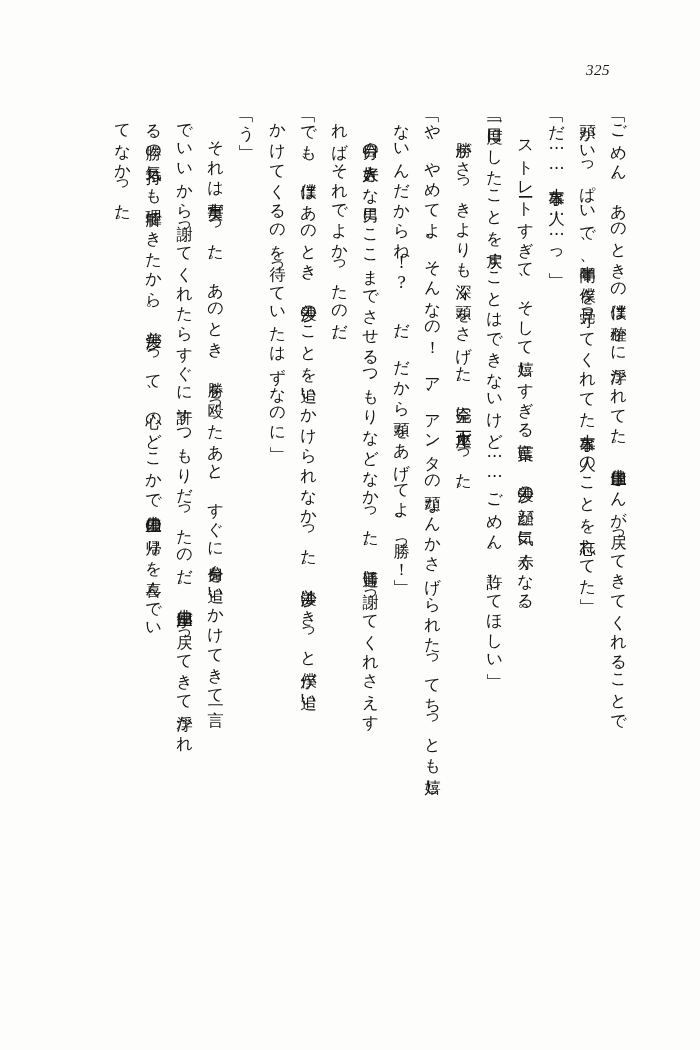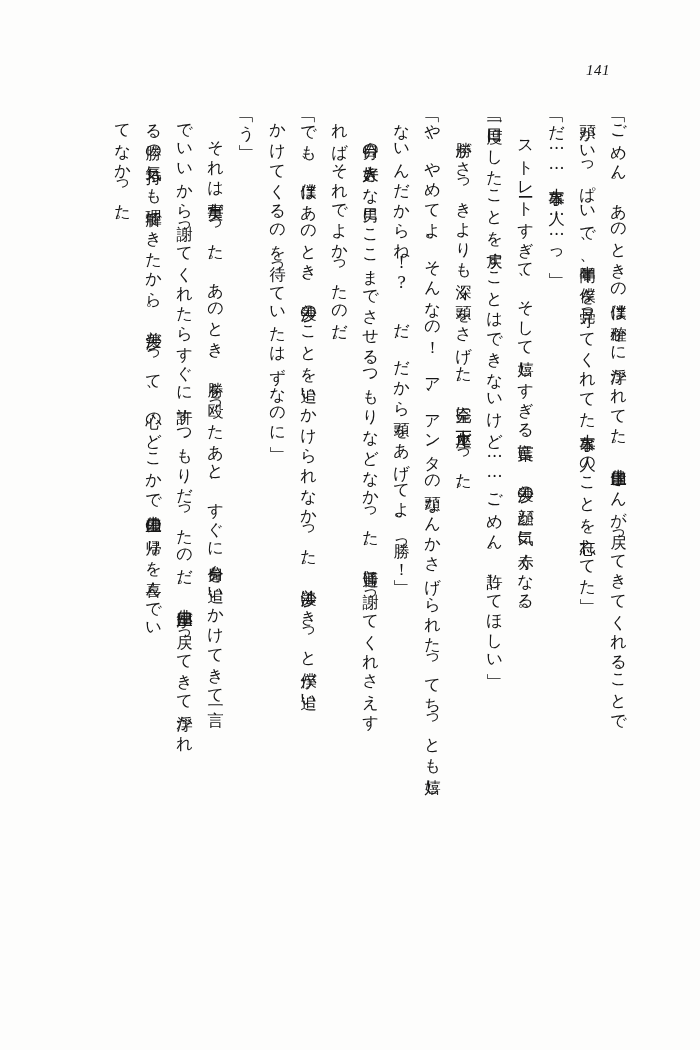--- a/index.html
+++ b/index.html
@@ -56,21 +56,21 @@
     -webkit-font-smoothing: antialiased;
   }
   .vline.indent {
     padding-top: 17px;
   }
 </style>
 </head>
 <body>
 
 <div class="page">
-  <div class="page-number">141</div>
+  <div class="page-number">325</div>
   <div class="text-body">
     <div class="vline">「ごめん。あのときの僕は確かに浮かれてた。由佳里さんが戻ってきてくれることで</div>
     <div class="vline">頭がいっぱいで、半年間、僕を見守ってくれてた大事な人のことを忘れてた」</div>
     <div class="vline">「だ……大事な人……っ」</div>
     <div class="vline indent">ストレートすぎて、そして嬉しすぎる言葉に、美沙の顔が一気に赤くなる。</div>
     <div class="vline">「一度口にしたことを戻すことはできないけど……ごめん。許してほしい」</div>
     <div class="vline indent">勝がさっきよりも深く頭をさげた。完全に土下座だった。</div>
     <div class="vline">「や、やめてよ、そんなの！　ア、アンタの頭なんかさげられたってちっとも嬉し</div>
     <div class="vline">ないんだからね!?　だ、だから頭をあげてよ、勝っ！」</div>
     <div class="vline indent">自分の大好きな男にここまでさせるつもりなどなかった。普通に謝ってくれさえす</div>

